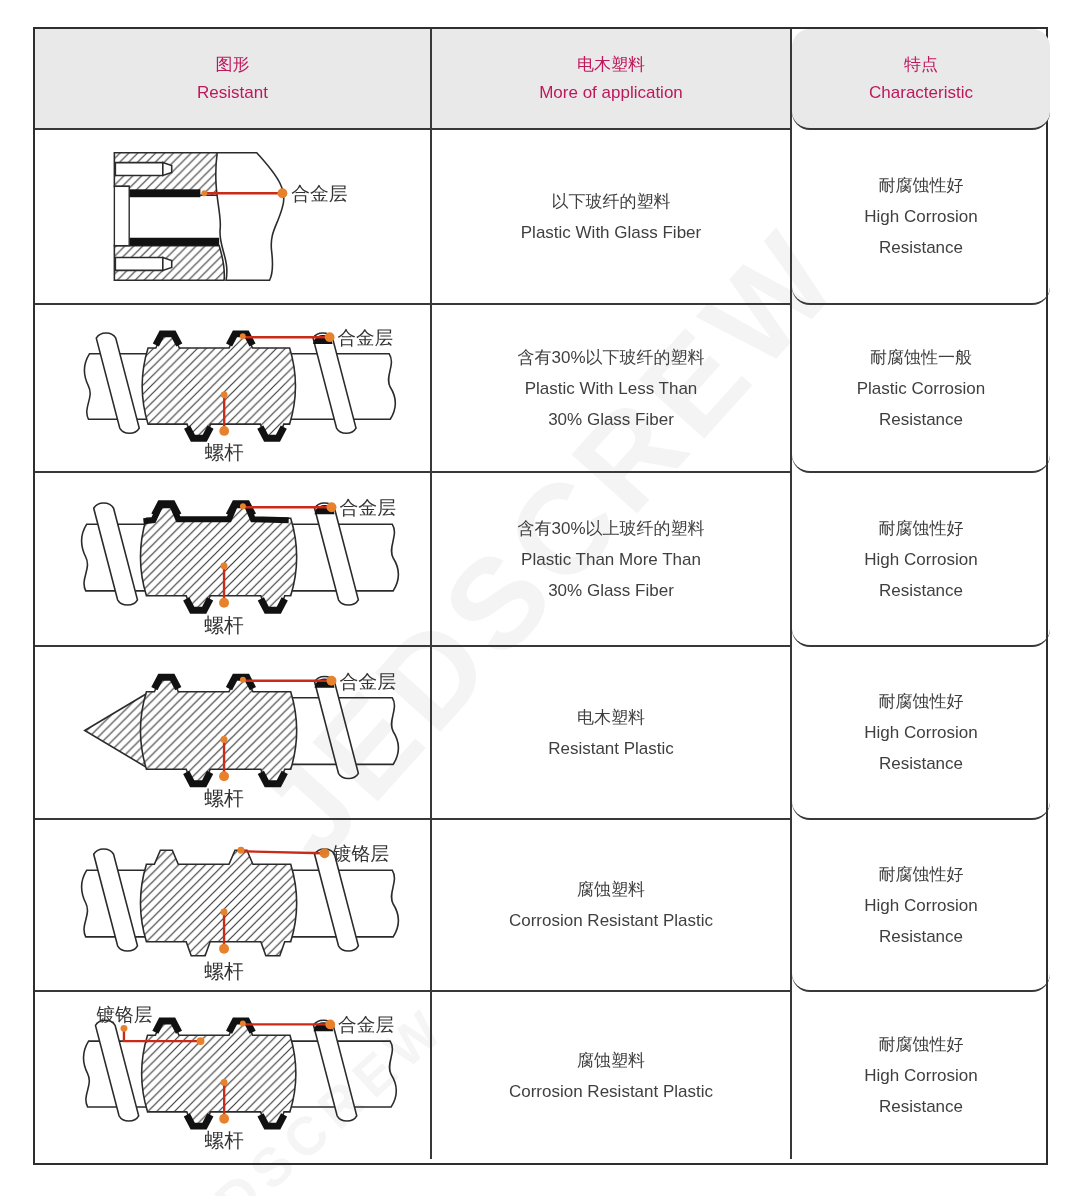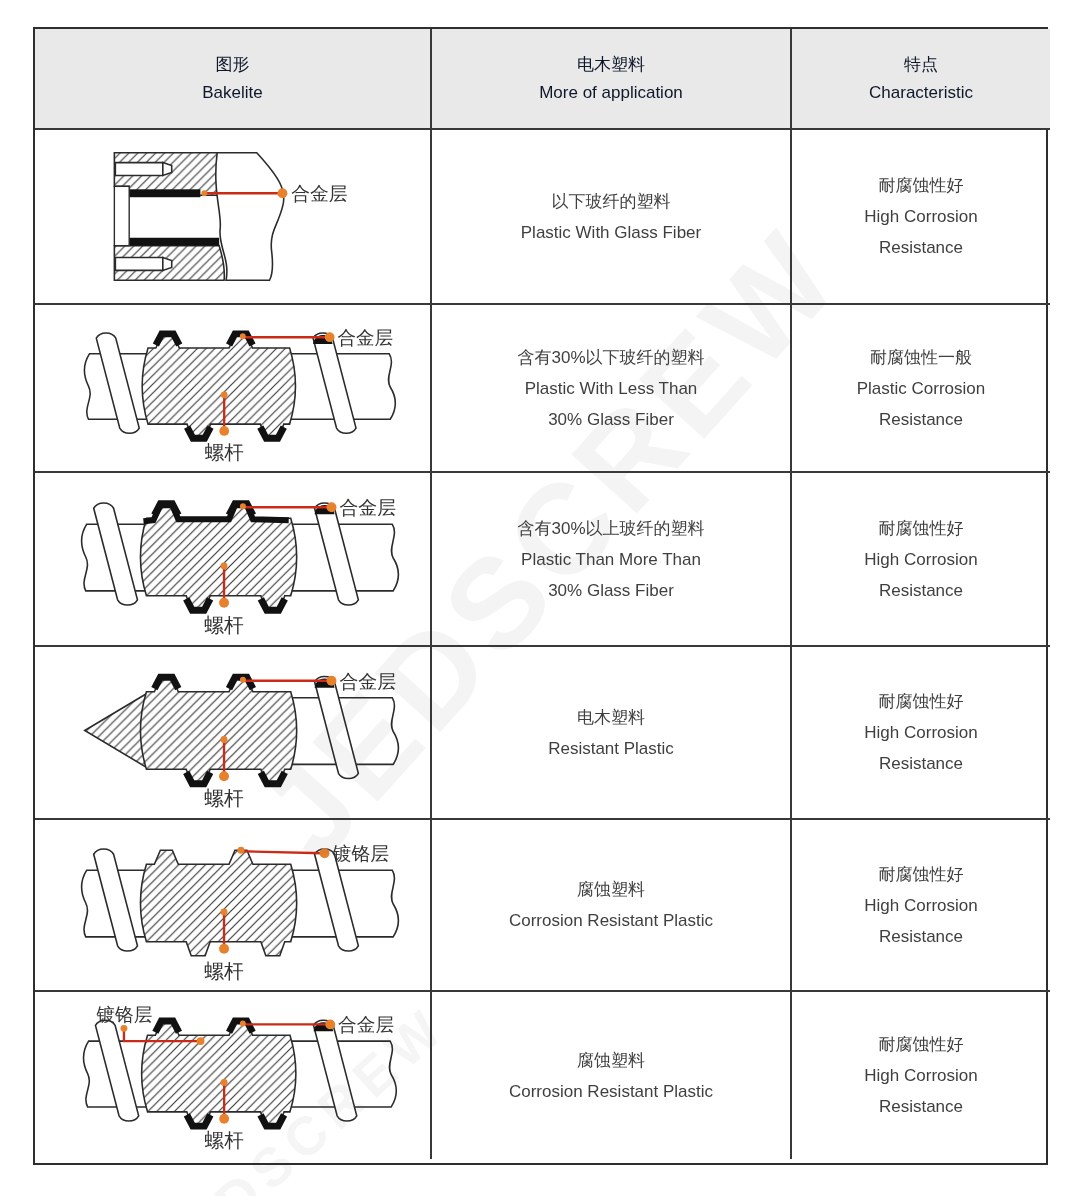--- a/index.html
+++ b/index.html
@@ -13,24 +13,24 @@
     border:2px solid #2e2e2e;background:#fff;
     display:grid;
     grid-template-columns:397px 360px 258px;
     grid-template-rows:101px 175px 168px 174px 173px 172px 167px;
   }
   .cell{
     border-right:2px solid #383838;border-bottom:2px solid #383838;
     display:flex;flex-direction:column;align-items:center;justify-content:center;
     position:relative;overflow:hidden;
   }
-  .cell.last-col{border-right:none;}
+  .cell.last-col{border-right:none;border-radius:18px;}
   .cell.last-row{border-bottom:none;}
   .head{background:#e9e9e9;}
-  .head .ln{line-height:28px;font-size:17px;color:#0f172a;}
+  .head .ln{line-height:28px;font-size:17px;color:#be185d;}
   .txt .ln{line-height:31px;font-size:17px;color:#3f3f3f;text-align:center;}
   .gfx svg{width:100%;height:100%;display:block;}
   svg text{font-family:"Liberation Sans","DejaVu Sans",sans-serif;}
   .lbl{font-size:19px;font-weight:500;fill:#333;}
   .lbl-mid{font-size:20px;font-weight:500;fill:#333;}
   .wm{
     position:absolute;pointer-events:none;white-space:nowrap;font-weight:700;
     color:rgba(60,60,60,0.06);letter-spacing:8px;z-index:5;
   }
   .wm1{left:150px;top:470px;width:800px;text-align:center;font-size:128px;transform:rotate(-48deg);}
@@ -75,21 +75,21 @@
   </defs>
 </svg>
 
 <div class="wm wm1">JEDSCREW</div>
 <div class="wm wm2">JEDSCREW</div>
 
 <div class="table">
 
   <div class="cell head">
     <div class="ln">图形</div>
-    <div class="ln">Bakelite</div>
+    <div class="ln">Resistant</div>
   </div>
   <div class="cell head">
     <div class="ln">电木塑料</div>
     <div class="ln">More of application</div>
   </div>
   <div class="cell head last-col">
     <div class="ln">特点</div>
     <div class="ln">Characteristic</div>
   </div>
 

